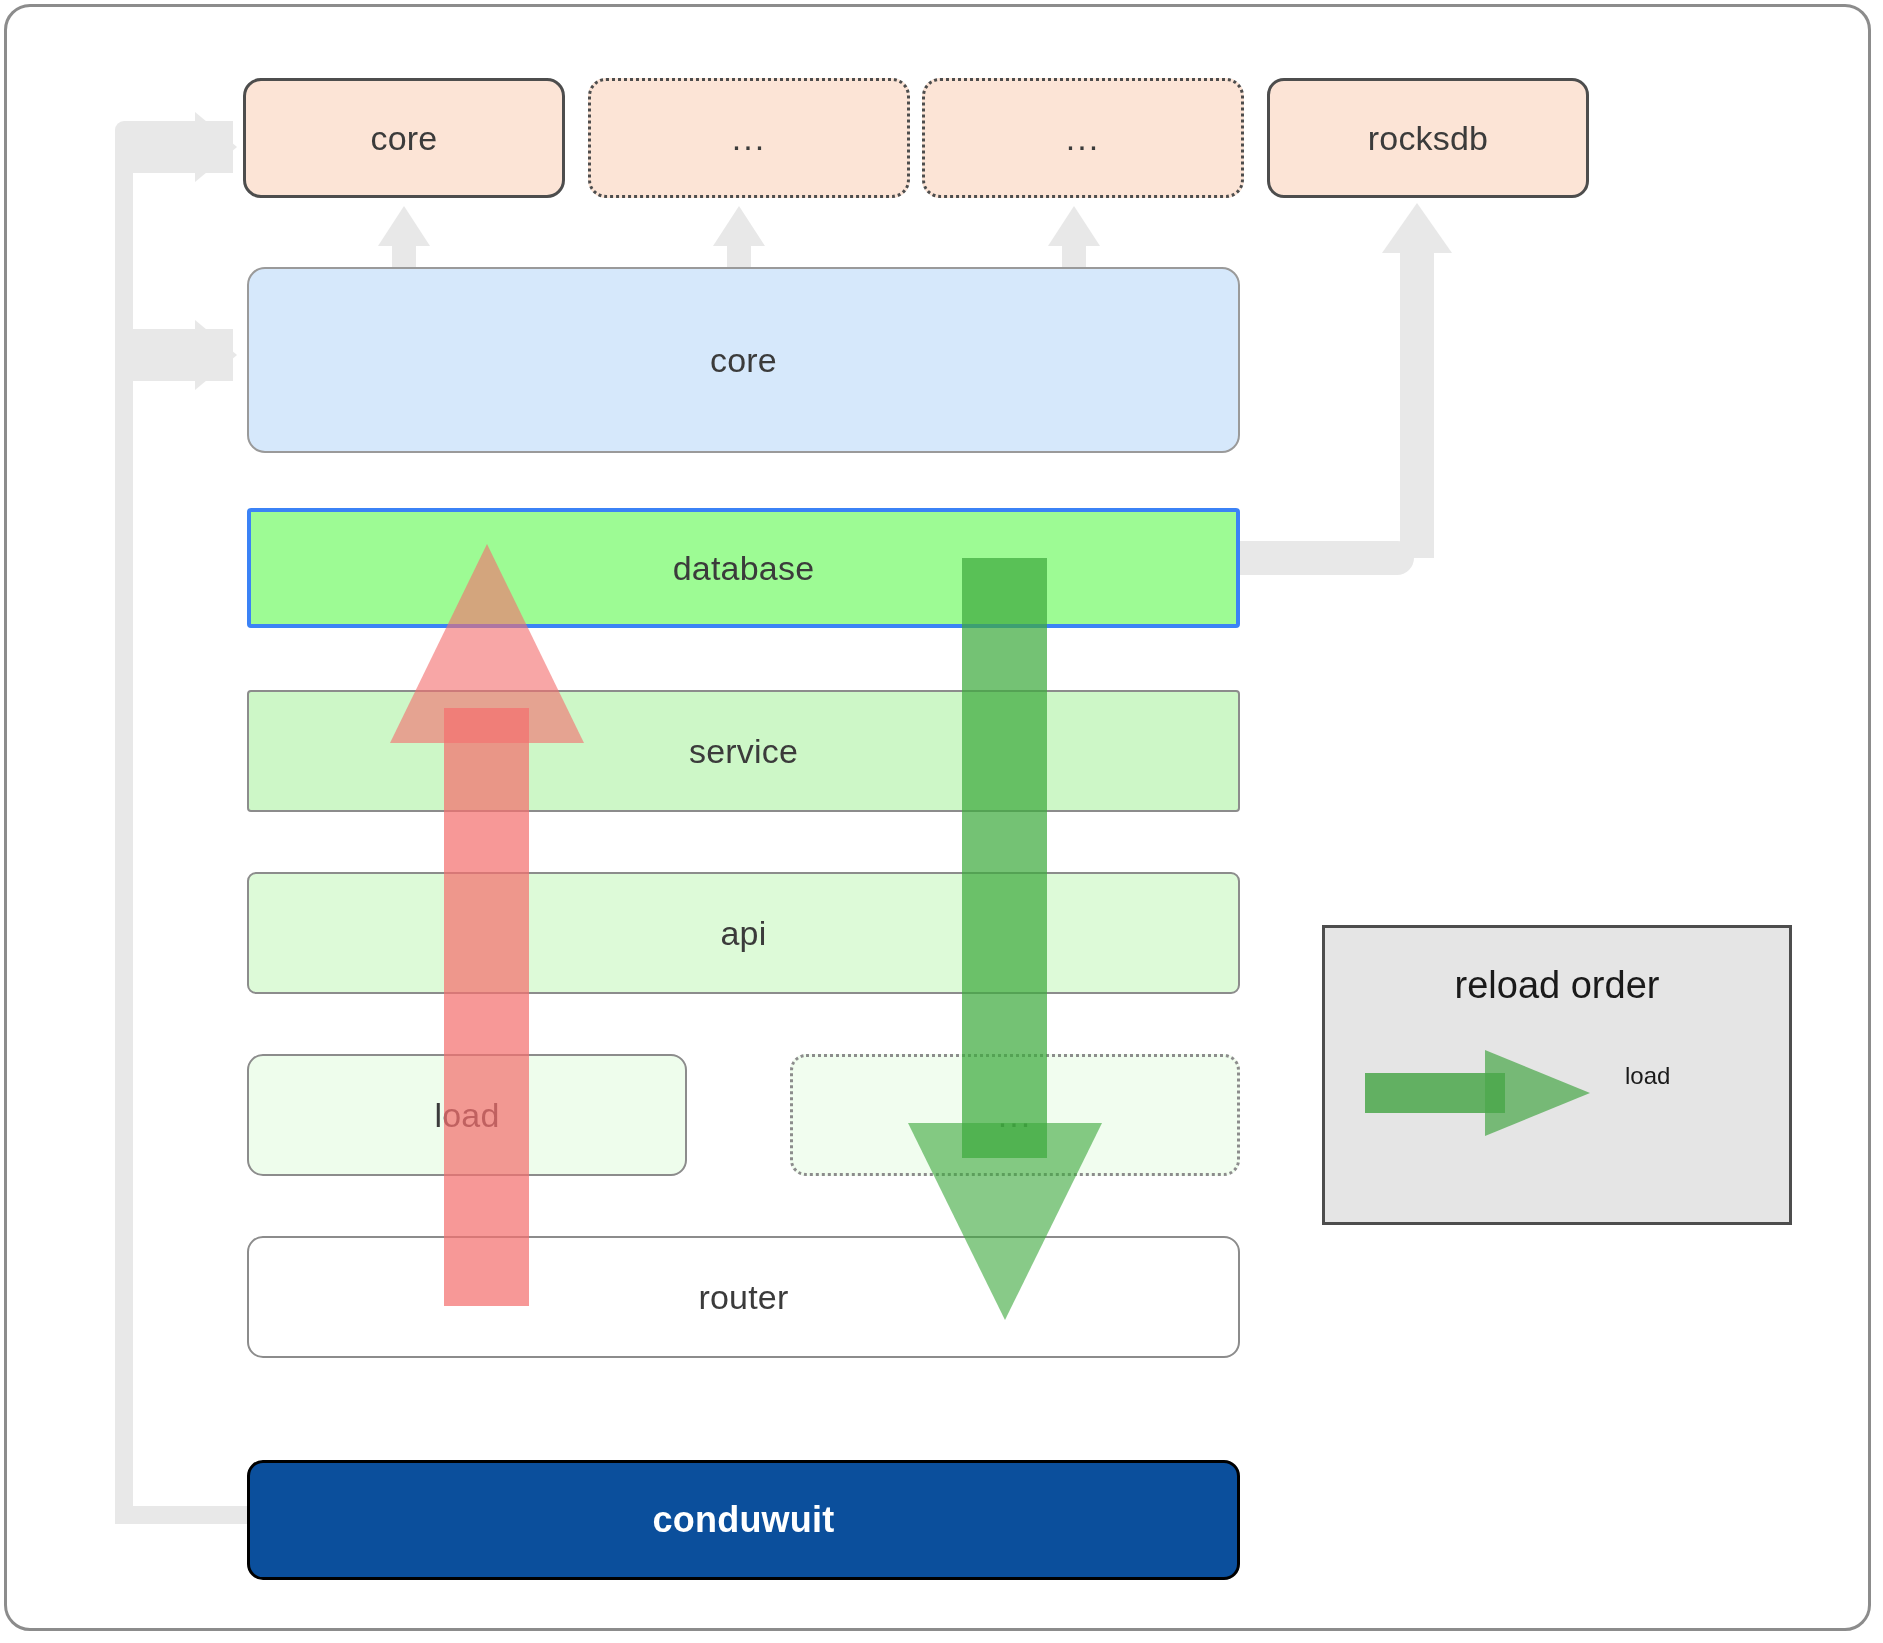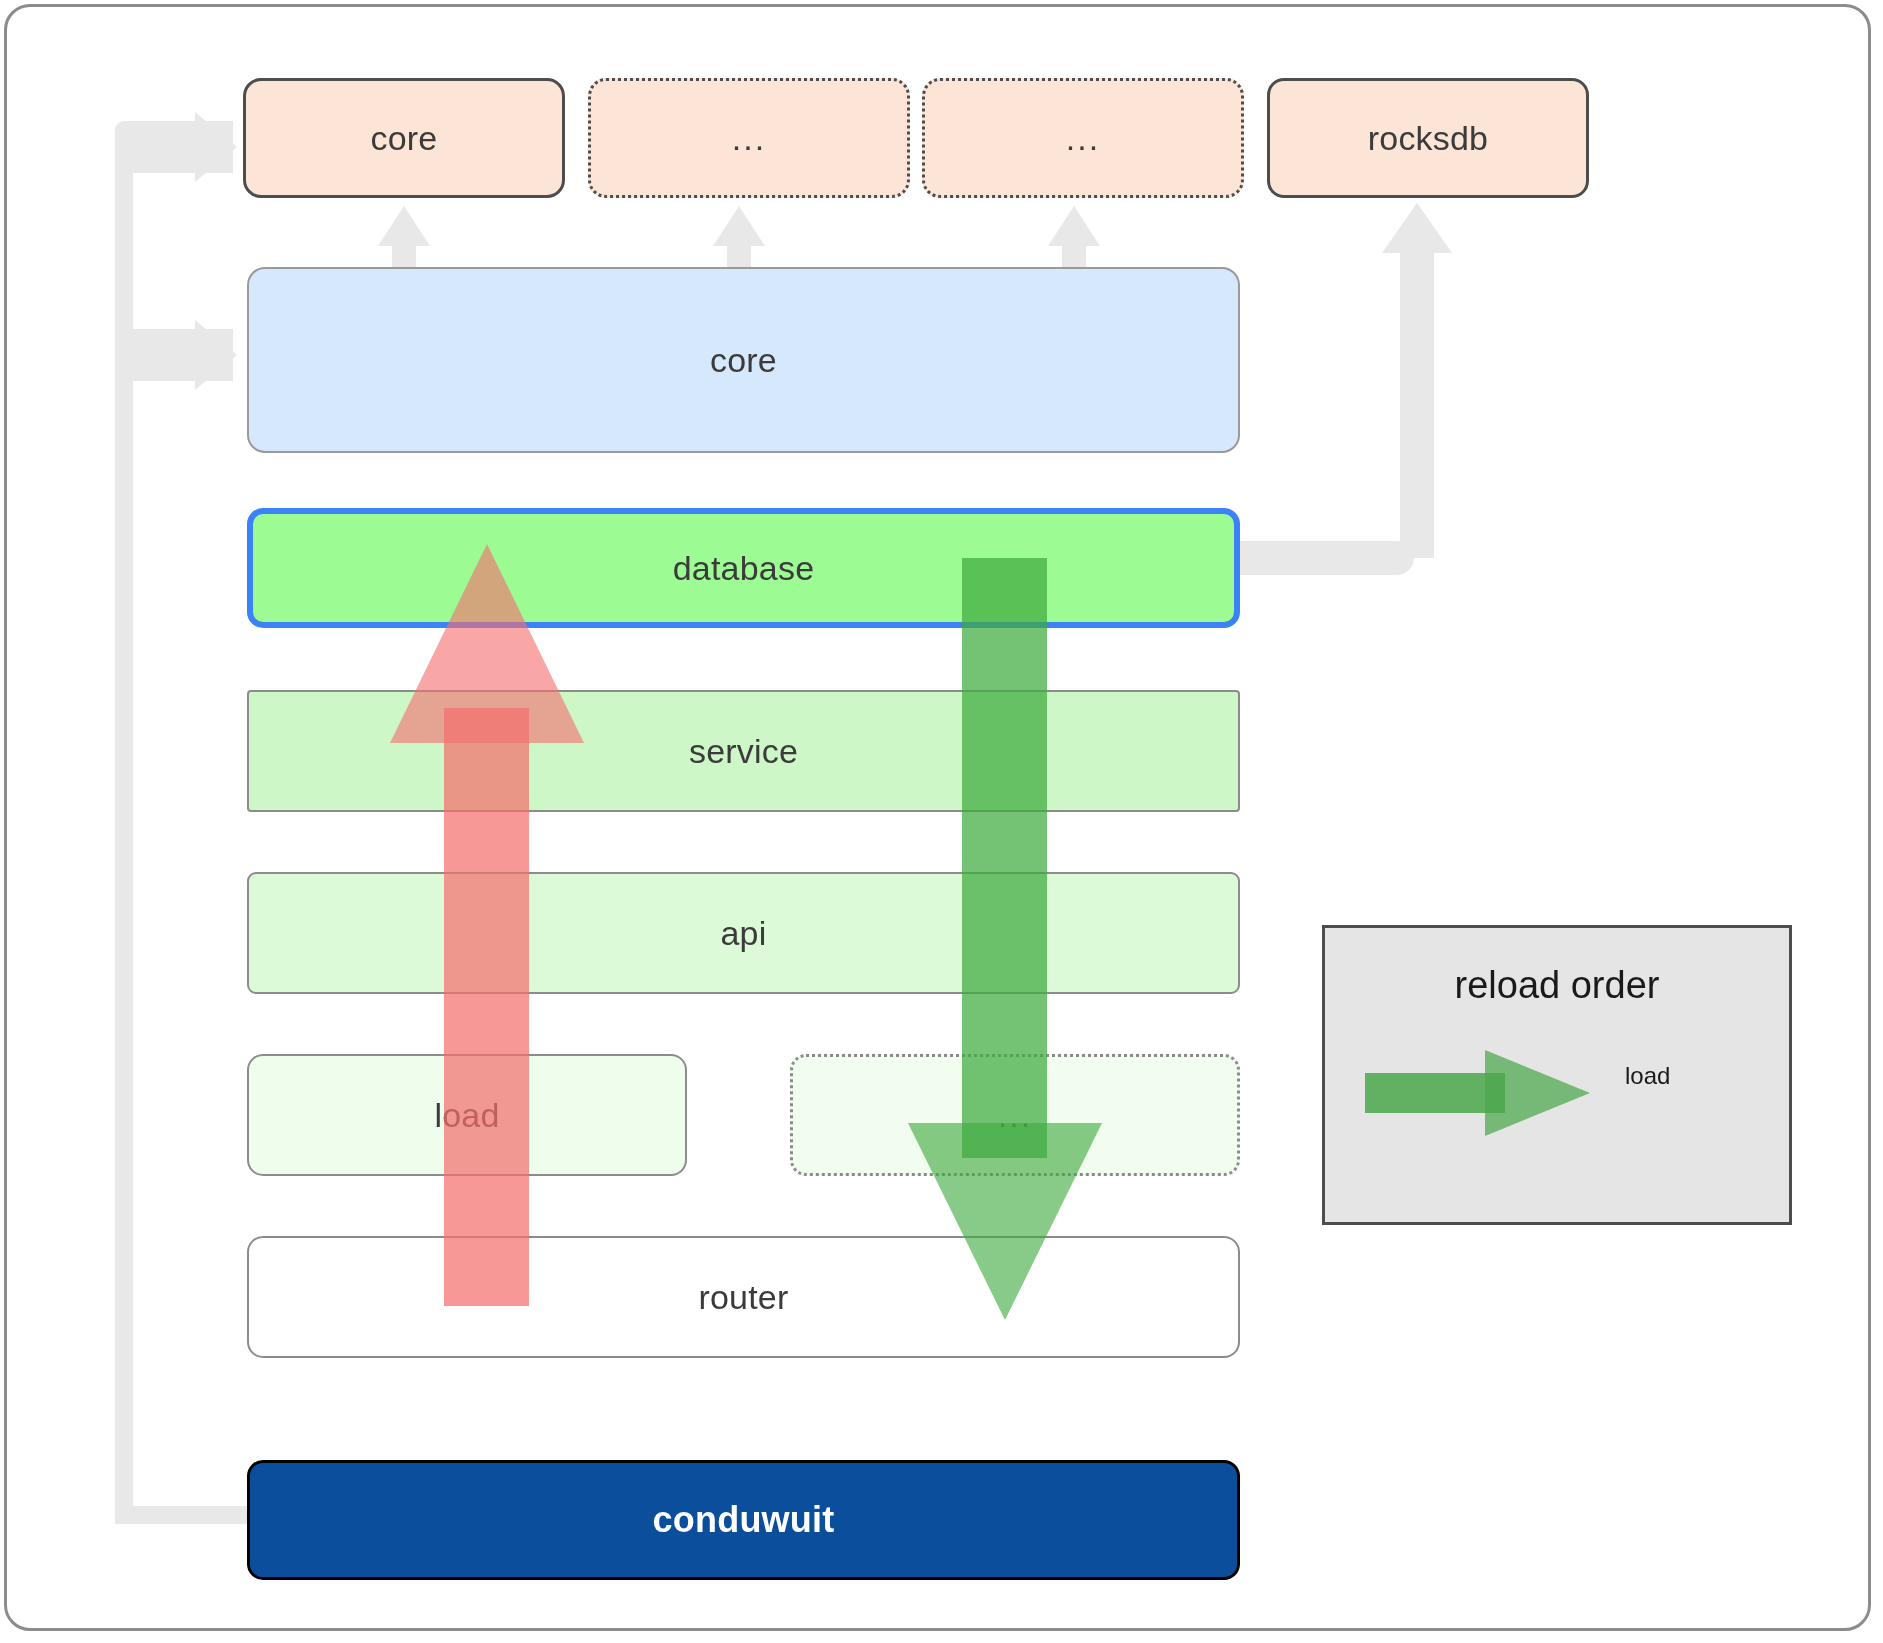--- a/index.html
+++ b/index.html
@@ -47,22 +47,22 @@
   .node.dep.dotted {
     border: 3px dotted #4d4d4d;
   }
   .node.core {
     background: #d6e8fb;
     border: 2px solid #9a9a9a;
     border-radius: 18px;
   }
   .node.db {
     background: #9dfb94;
-    border: 6px solid #3b82f6;
-    border-radius: 16px;
+    border: 4px solid #3b82f6;
+    border-radius: 4px;
   }
   .node.service {
     background: #cdf7c7;
     border: 2px solid #8c8c8c;
     border-radius: 4px;
   }
   .node.api {
     background: #ddfad8;
     border: 2px solid #8c8c8c;
     border-radius: 9px;

